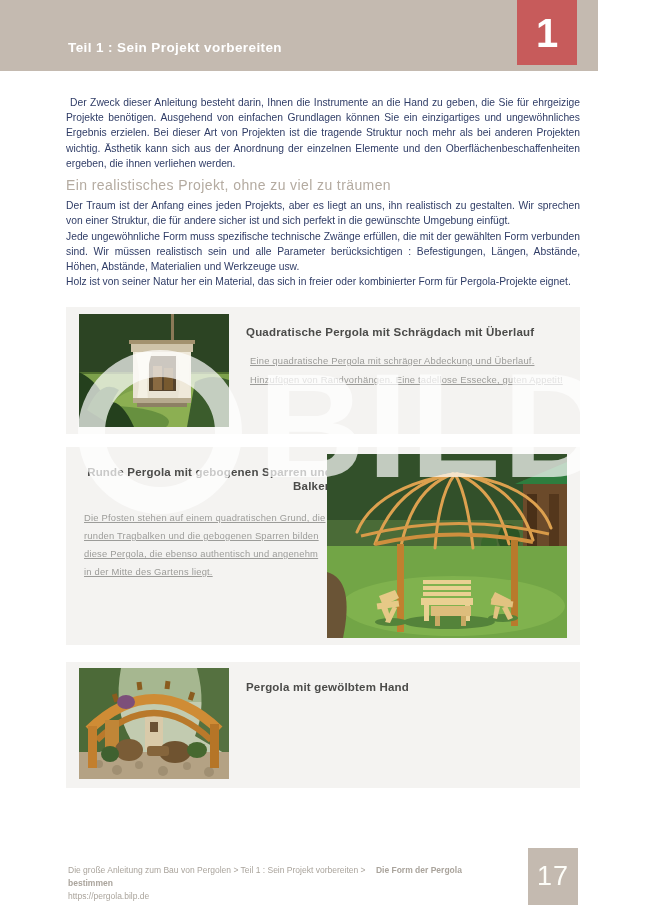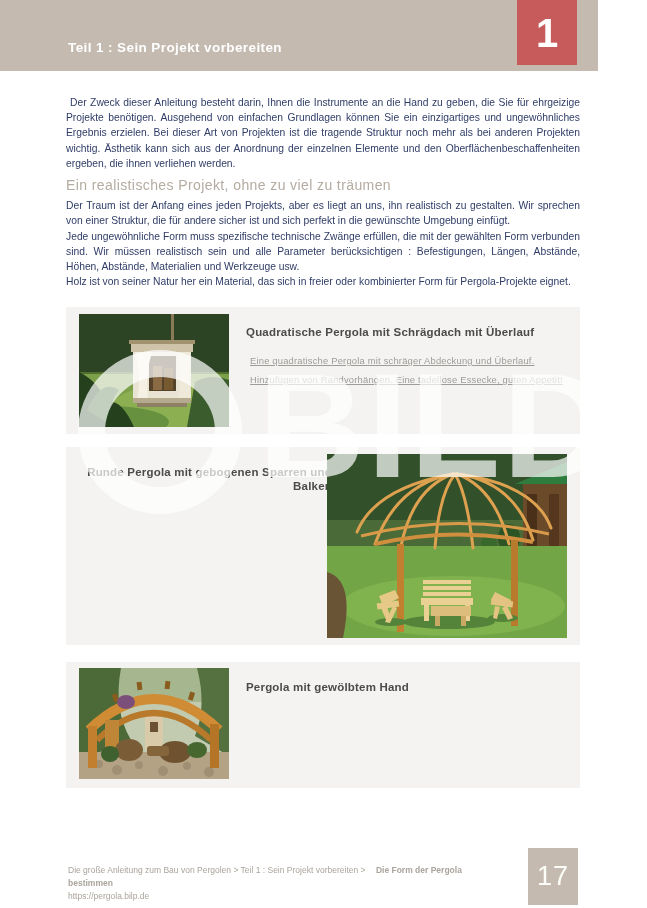--- a/index.html
+++ b/index.html
@@ -93,20 +93,21 @@
     </div>
     <div class="block-text-r">
       <p class="block-title">Quadratische Pergola mit Schrägdach mit Überlauf</p>
       <p class="block-desc">Eine quadratische Pergola mit schräger Abdeckung und Überlauf. Hinzufügen von Randvorhängen. Eine tadellose Essecke, guten Appetit!</p>
     </div>
   </div>
 
   <div class="block block2">
     <div class="block-text-l">
       <p class="block-title">Runde Pergola mit gebogenen Sparren und Balken</p>
+      <p class="block-desc">Die Pfosten stehen auf einem quadratischen Grund, die runden Tragbalken und die gebogenen Sparren bilden diese Pergola, die ebenso authentisch und angenehm in der Mitte des Gartens liegt.</p>
     </div>
     <div class="photo photo-2">
       <svg viewBox="0 0 240 184" preserveAspectRatio="none">
         <rect width="240" height="184" fill="#6aa03f"></rect>
         <rect width="240" height="72" fill="#32502a"></rect>
         <rect y="66" width="240" height="26" fill="#4a6b37"></rect>
         <path d="M196 26 h44 v70 h-44 z" fill="#6b4a2a"></path>
         <path d="M188 30 L240 8 L240 30 z" fill="#2e7d3e"></path>
         <rect x="200" y="40" width="10" height="52" fill="#4a3018"></rect>
         <rect x="222" y="40" width="10" height="52" fill="#54371c"></rect>

